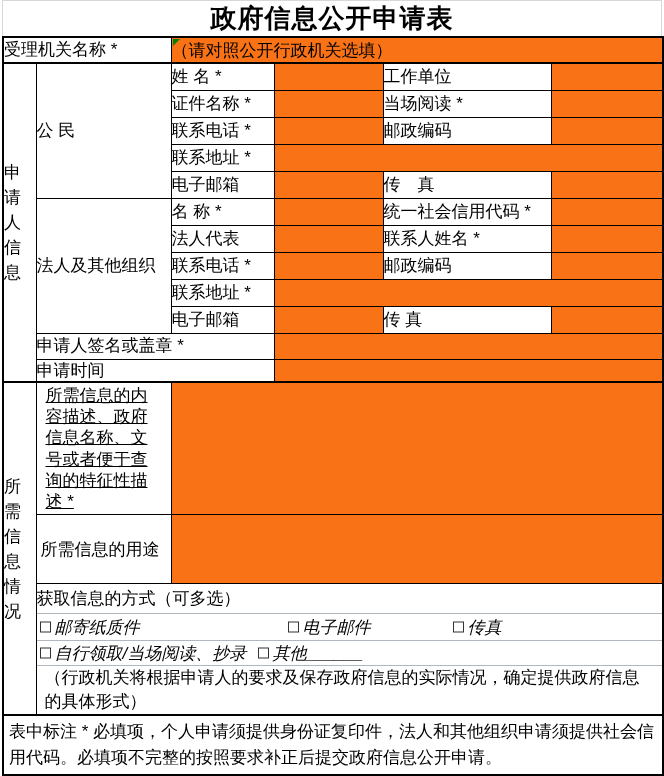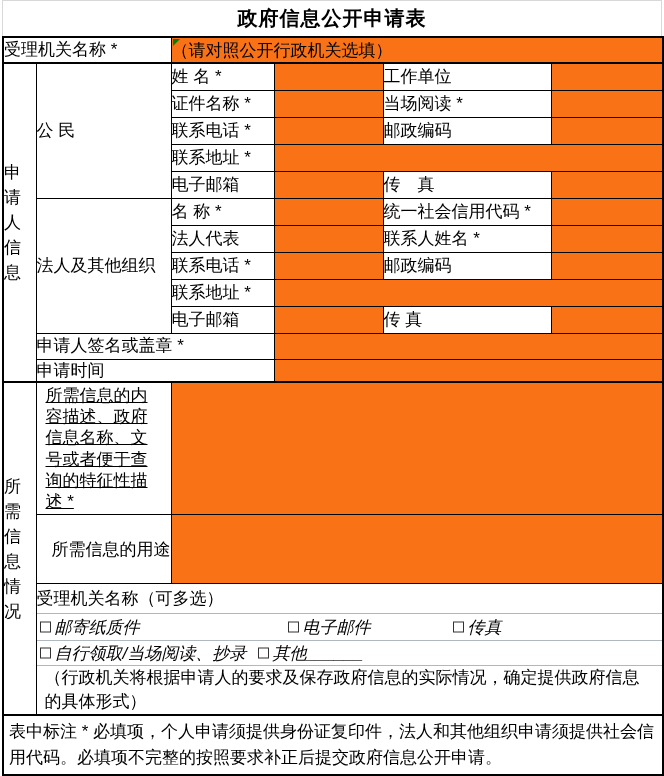--- a/index.html
+++ b/index.html
@@ -10,21 +10,21 @@
     font-family:"Liberation Sans", sans-serif;
     color:#000;
     overflow:hidden;
   }
   .title {
     box-sizing:border-box;
     margin:0 2px;
     height:36px;
     line-height:34px;
     text-align:center;
-    font-size:20px;
+    font-size:26px;
     font-weight:bold;
     border-top:1px solid #d8d8d8;
     border-left:1px solid #d8d8d8;
     border-right:1px solid #d8d8d8;
     letter-spacing:1px;
   }
   table.form {
     border-collapse:collapse;
     table-layout:fixed;
     margin:0 2px;
@@ -33,21 +33,21 @@
   }
   td {
     border:1px solid #000;
     font-size:17px;
     padding:0;
     text-align:left;
     vertical-align:middle;
     overflow:hidden;
   }
   td.lbl { line-height:1.25; }
-  td.left { text-align:right; padding-left:4px; }
+  td.left { text-align:left; padding-left:4px; }
   td.val { background:#f97316; }
   .b2-bottom { border-bottom:2px solid #000 !important; }
   .gray-bottom { border-bottom:1px solid #b0b7bf !important; }
   .vlabel {
     white-space:pre-line;
     line-height:25px;
     font-size:17px;
   }
   .desc-lbl {
     line-height:24px;
@@ -195,21 +195,21 @@
 情
 况</td>
       <td class="lbl desc-lbl">所需信息的内容描述、政府信息名称、文号或者便于查询的特征性描述 *</td>
       <td colspan="4" class="val"></td>
     </tr>
     <tr style="height:69px">
       <td class="lbl left">所需信息的用途</td>
       <td colspan="4" class="val"></td>
     </tr>
     <tr style="height:30px">
-      <td colspan="5" class="lbl gray-bottom">受理机关名称（可多选）</td>
+      <td colspan="5" class="lbl gray-bottom">获取信息的方式（可多选）</td>
     </tr>
     <tr style="height:27px">
       <td colspan="5" class="cb-cell gray-bottom">
         <span class="cb-opt" style="left:3px"><span class="cb-box"></span><span>邮寄纸质件</span></span>
         <span class="cb-opt" style="left:251px"><span class="cb-box"></span><span>电子邮件</span></span>
         <span class="cb-opt" style="left:416px"><span class="cb-box"></span><span>传真</span></span>
       </td>
     </tr>
     <tr style="height:25px">
       <td colspan="5" class="cb-cell gray-bottom">

